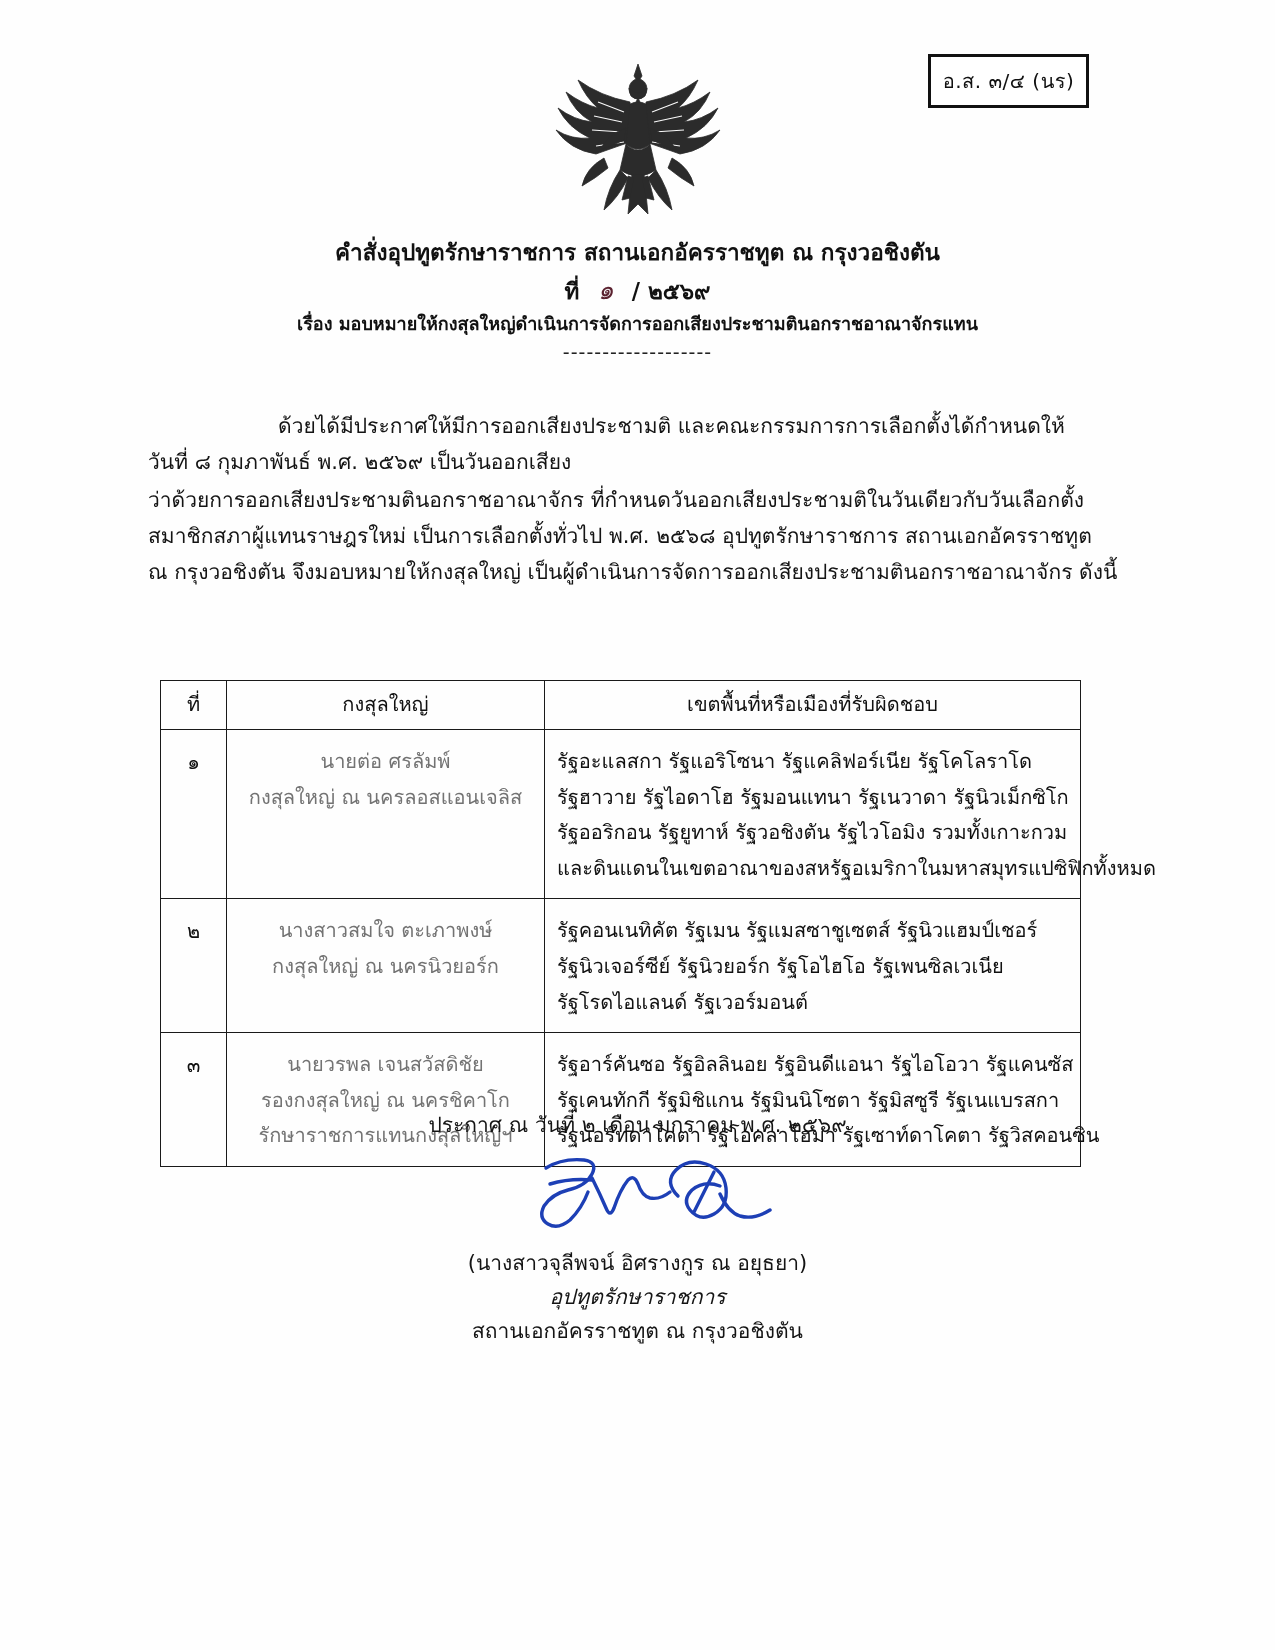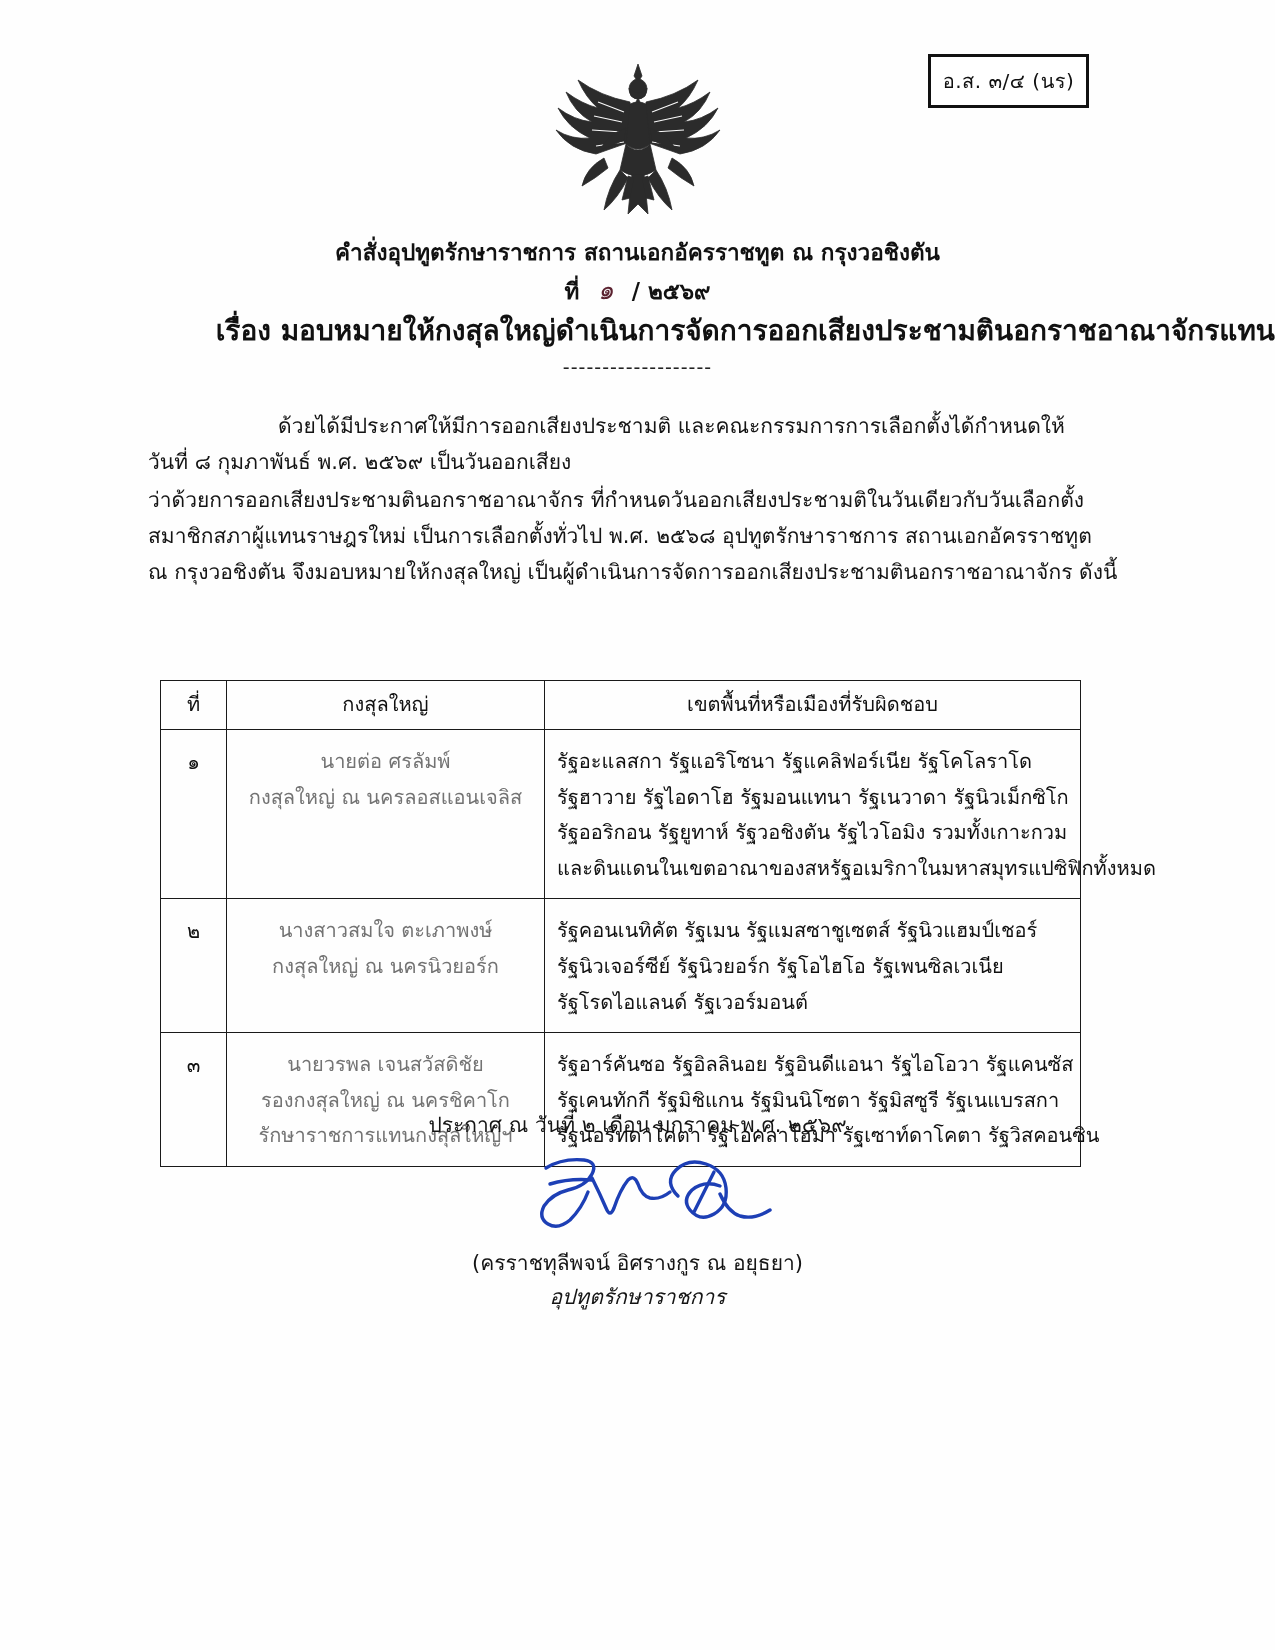--- a/index.html
+++ b/index.html
@@ -83,26 +83,25 @@
     font-family: "DejaVu Serif", serif;
     font-style: italic;
     font-size: 26px;
     color: #5b2230;
     transform: rotate(-8deg);
     display: inline-block;
     padding: 0 10px;
     font-weight: normal;
   }
   .doc-subject {
-    font-size: 28px;
+    font-size: 18px;
     font-weight: bold;
     line-height: 1.5;
     color: #111;
     white-space: nowrap;
-    text-align: right;
   }
   .rule-dashes {
     margin-top: 4px;
     font-size: 19px;
     letter-spacing: 1px;
     color: #222;
   }
 
   
   .body-block {
@@ -349,17 +348,18 @@
         <g fill="none" stroke="#1d3fb5" stroke-width="3.4" stroke-linecap="round" stroke-linejoin="round">
           <path d="M58 18 Q74 8 96 10 Q110 12 104 24 Q98 36 80 40 Q64 44 56 56 Q50 68 60 74 Q70 80 82 70 Q94 58 100 42"></path>
           <path d="M62 34 Q82 28 104 30"></path>
           <path d="M104 28 Q112 44 118 58 Q122 68 126 58 Q132 40 140 30 Q146 24 150 34 Q154 46 162 48 Q172 50 182 42"></path>
           <path d="M190 46 Q176 32 188 20 Q200 8 218 14 Q236 20 238 38 Q240 56 226 64 Q212 72 202 60 Q194 50 204 40 Q216 30 232 36"></path>
           <path d="M226 22 L206 62"></path>
           <path d="M232 44 Q240 62 252 66 Q266 70 282 60"></path>
         </g>
       </svg>
     </div>
-    <div class="sig-name">(ครราชทุลีพจน์ อิศรางกูร ณ อยุธยา)</div>
+    <div class="sig-name">(นางสาวจุลีพจน์ อิศรางกูร ณ อยุธยา)</div>
     <div class="sig-role">อุปทูตรักษาราชการ</div>
+    <div class="sig-office">สถานเอกอัครราชทูต ณ กรุงวอชิงตัน</div>
   </div>
 
 </div>
 
 </body></html>

